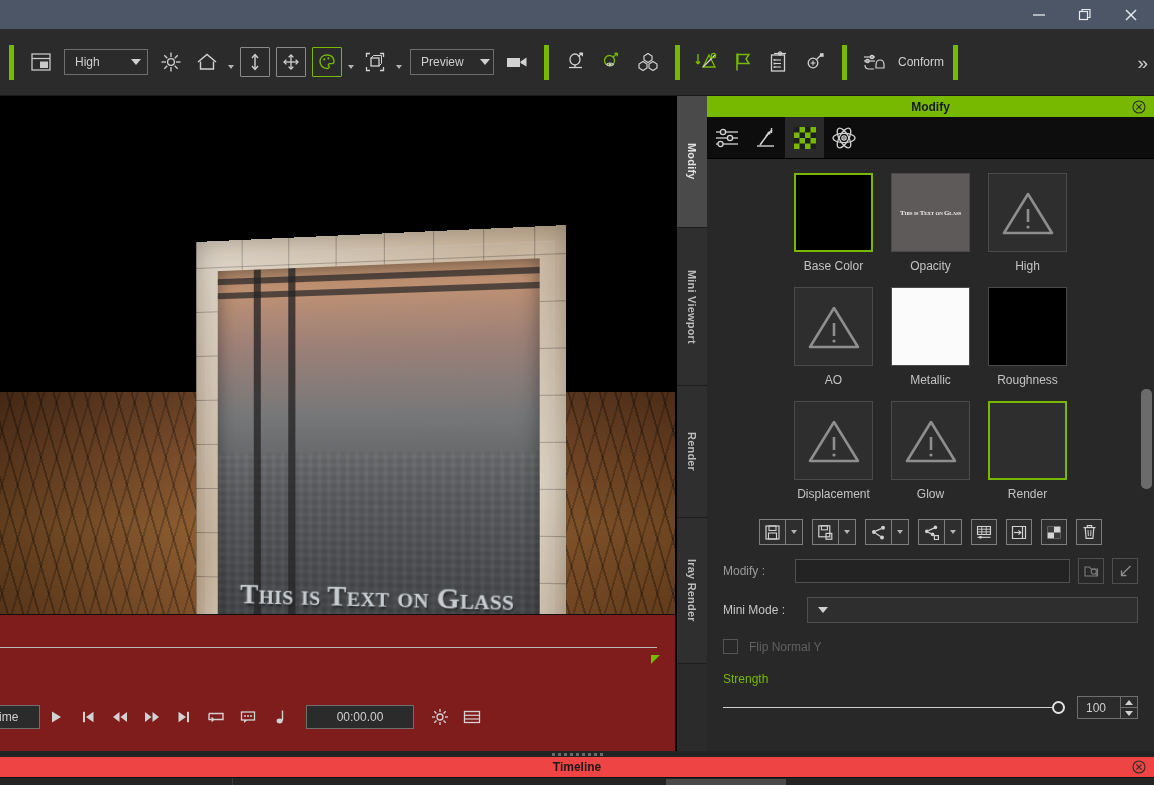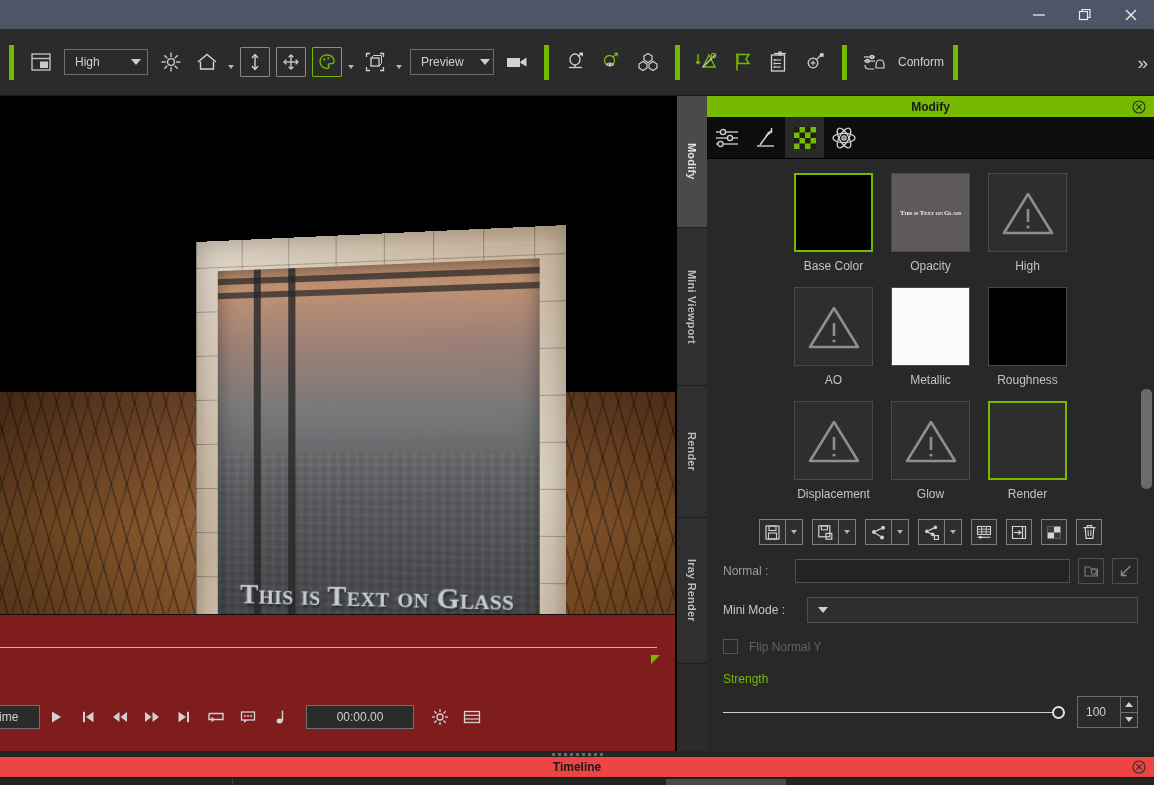--- a/index.html
+++ b/index.html
@@ -274,21 +274,21 @@
   .slider-row{ display:flex; align-items:center; padding:0 16px; margin-top:10px; }
   .track{
     position:relative; flex:1; height:18px; display:flex; align-items:center;
   }
   .track .line{ position:absolute; left:0; right:0; height:1px; background:#cfcfcf; }
   .knob{
     position:absolute; right:0; width:13px; height:13px; border-radius:50%;
     border:2px solid #e2e2e2; background:#282828;
   }
   .spin{
-    display:flex; margin-left:12px; height:32px; border:1px solid #6e6e6e; background:#2b2b2b;
+    display:flex; margin-left:12px; height:23px; border:1px solid #6e6e6e; background:#2b2b2b;
   }
   .spin .val{ width:42px; display:flex; align-items:center; padding-left:8px; color:#cfcfcf; }
   .spin .arrows{
     width:17px; border-left:1px solid #6e6e6e; display:flex; flex-direction:column;
   }
   .spin .arrows div{ flex:1; display:flex; align-items:center; justify-content:center; }
   .spin .arrows div:first-child{ border-bottom:1px solid #6e6e6e; }
   .up-a{ width:0;height:0;border-left:4px solid transparent;border-right:4px solid transparent;border-bottom:5px solid #cfcfcf; }
   .dn-a{ width:0;height:0;border-left:4px solid transparent;border-right:4px solid transparent;border-top:5px solid #cfcfcf; }
 
@@ -905,21 +905,21 @@
             <path d="M3.2 3.6 L4.1 14.4 H10.9 L11.8 3.6" fill="none" stroke="#d2d2d2" stroke-width="1.2"></path>
             <g stroke="#d2d2d2" stroke-width="1">
                 <line x1="6" y1="6" x2="6.4" y2="12"></line>
                 <line x1="9" y1="6" x2="8.6" y2="12"></line>
               </g>
           </svg>
         </div>
       </div>
 
       <div class="row">
-        <span class="lab">Normal :</span>
+        <span class="lab">Modify :</span>
         <div class="inp"></div>
         <div class="sq-btn">
           <svg width="15" height="14" viewBox="0 0 15 14">
             <path d="M1 12 V3 H5.5 L7 5 H13.5 V12 Z" fill="none" stroke="#7d7d7d" stroke-width="1.1"></path>
             <circle cx="9.8" cy="7.6" r="2.6" fill="none" stroke="#7d7d7d" stroke-width="1.1"></circle>
             <line x1="11.7" y1="9.5" x2="13.6" y2="11.6" stroke="#7d7d7d" stroke-width="1.2"></line>
           </svg>
         </div>
         <div class="sq-btn">
           <svg width="15" height="14" viewBox="0 0 15 14">

